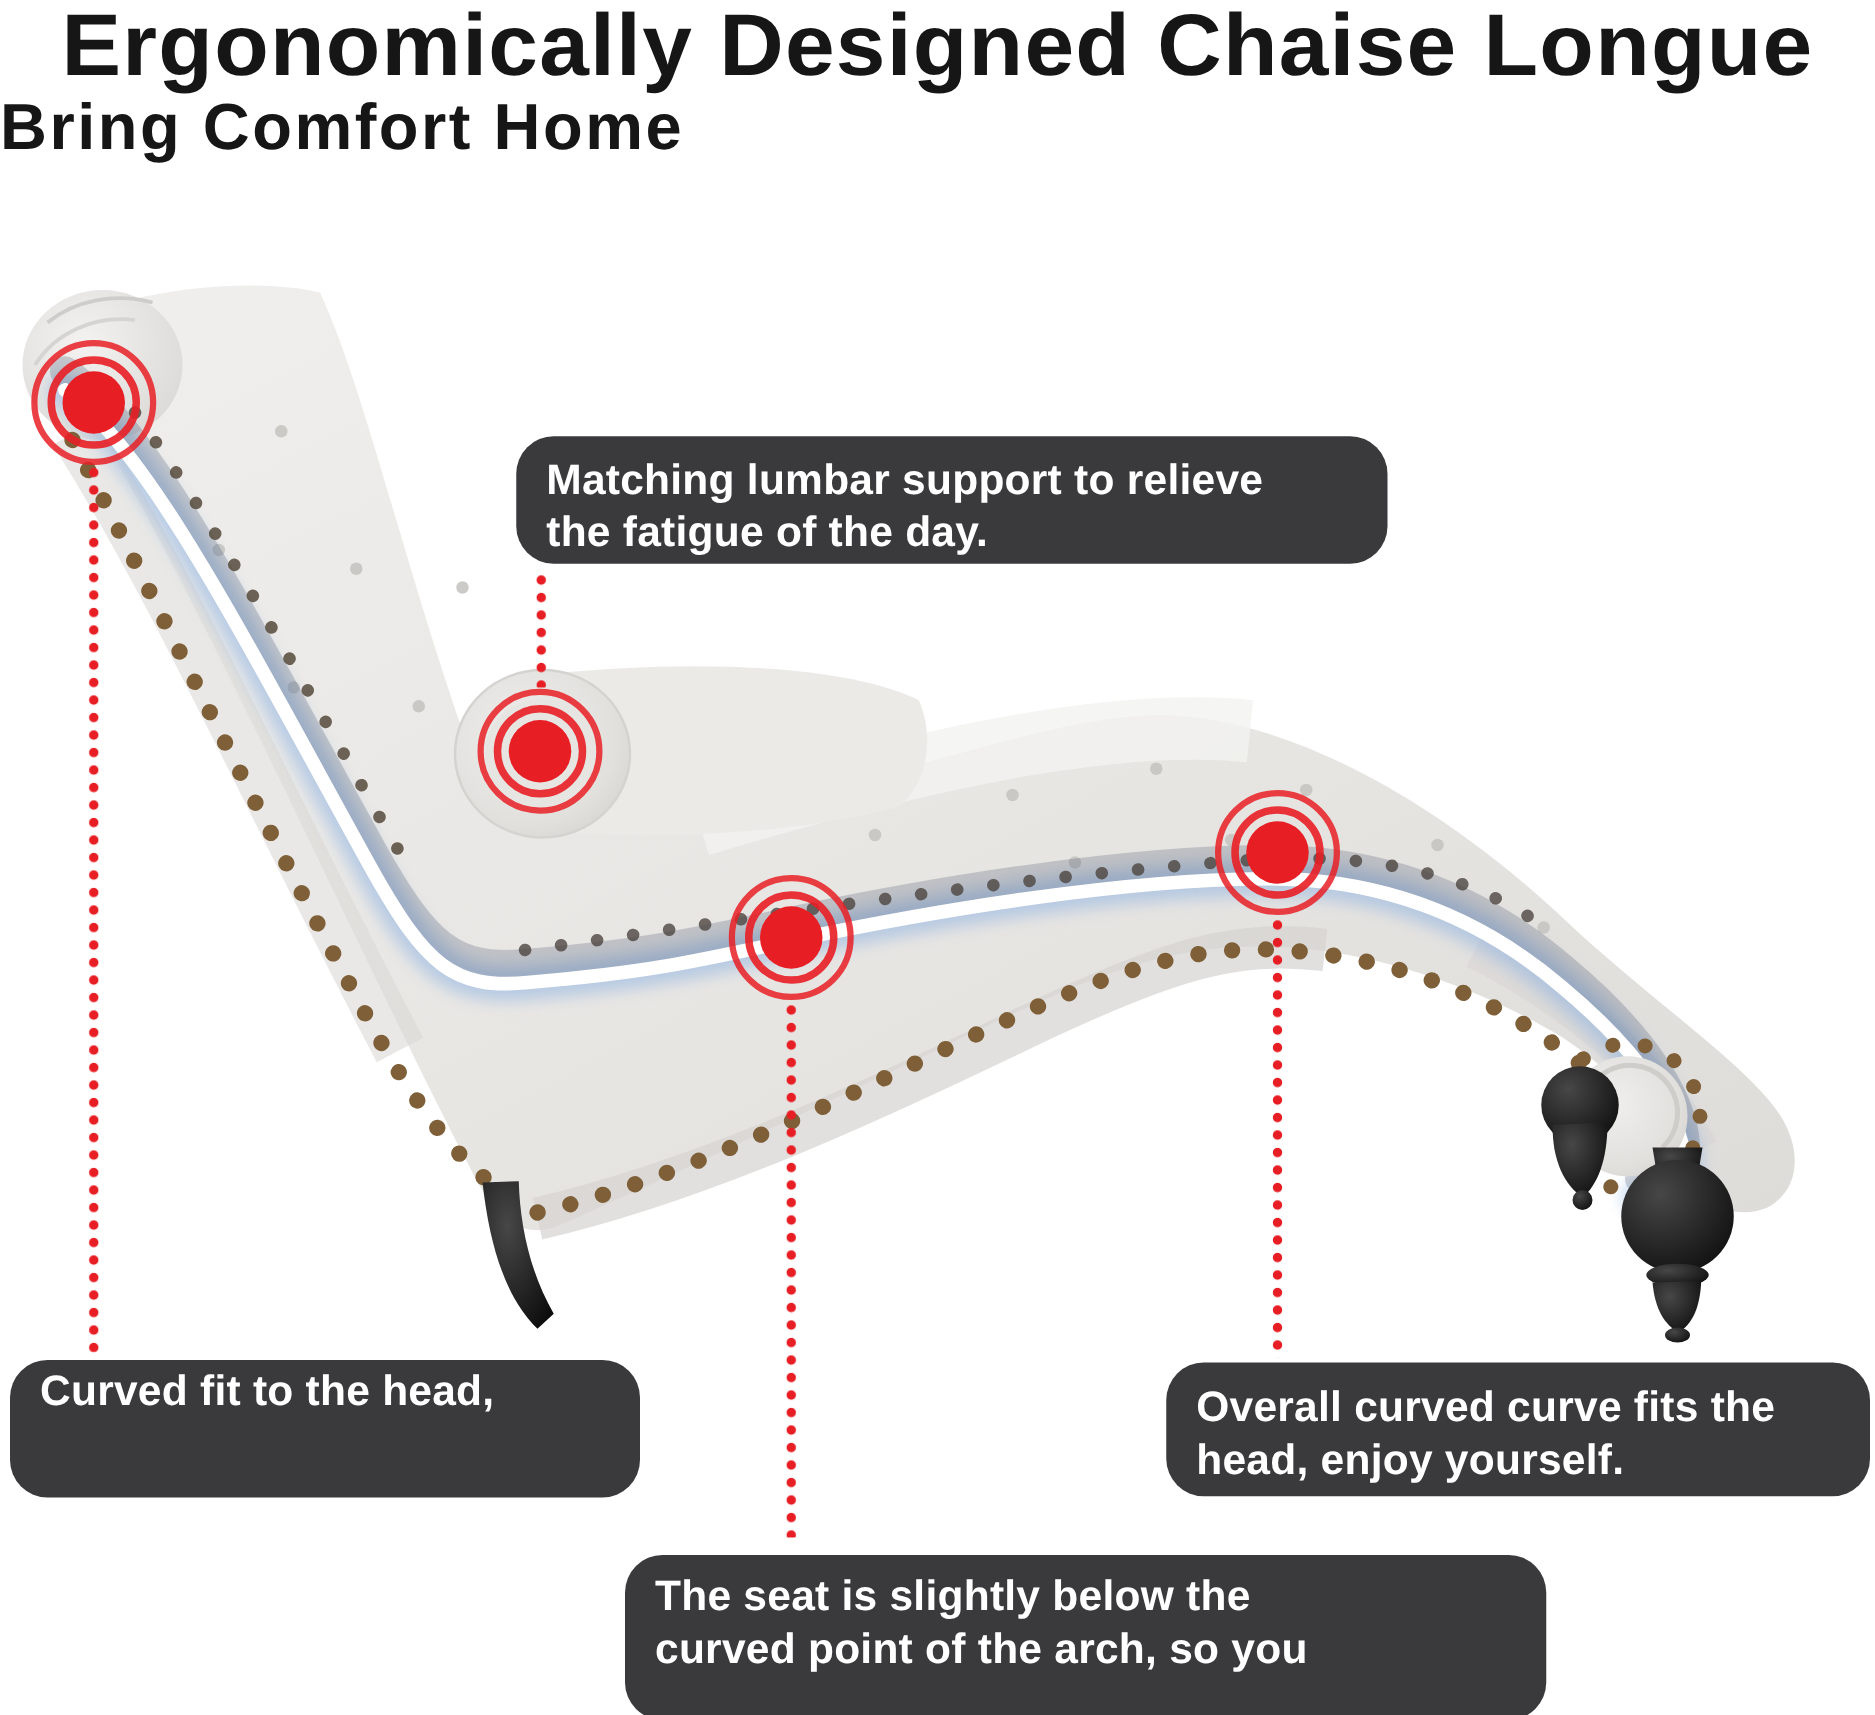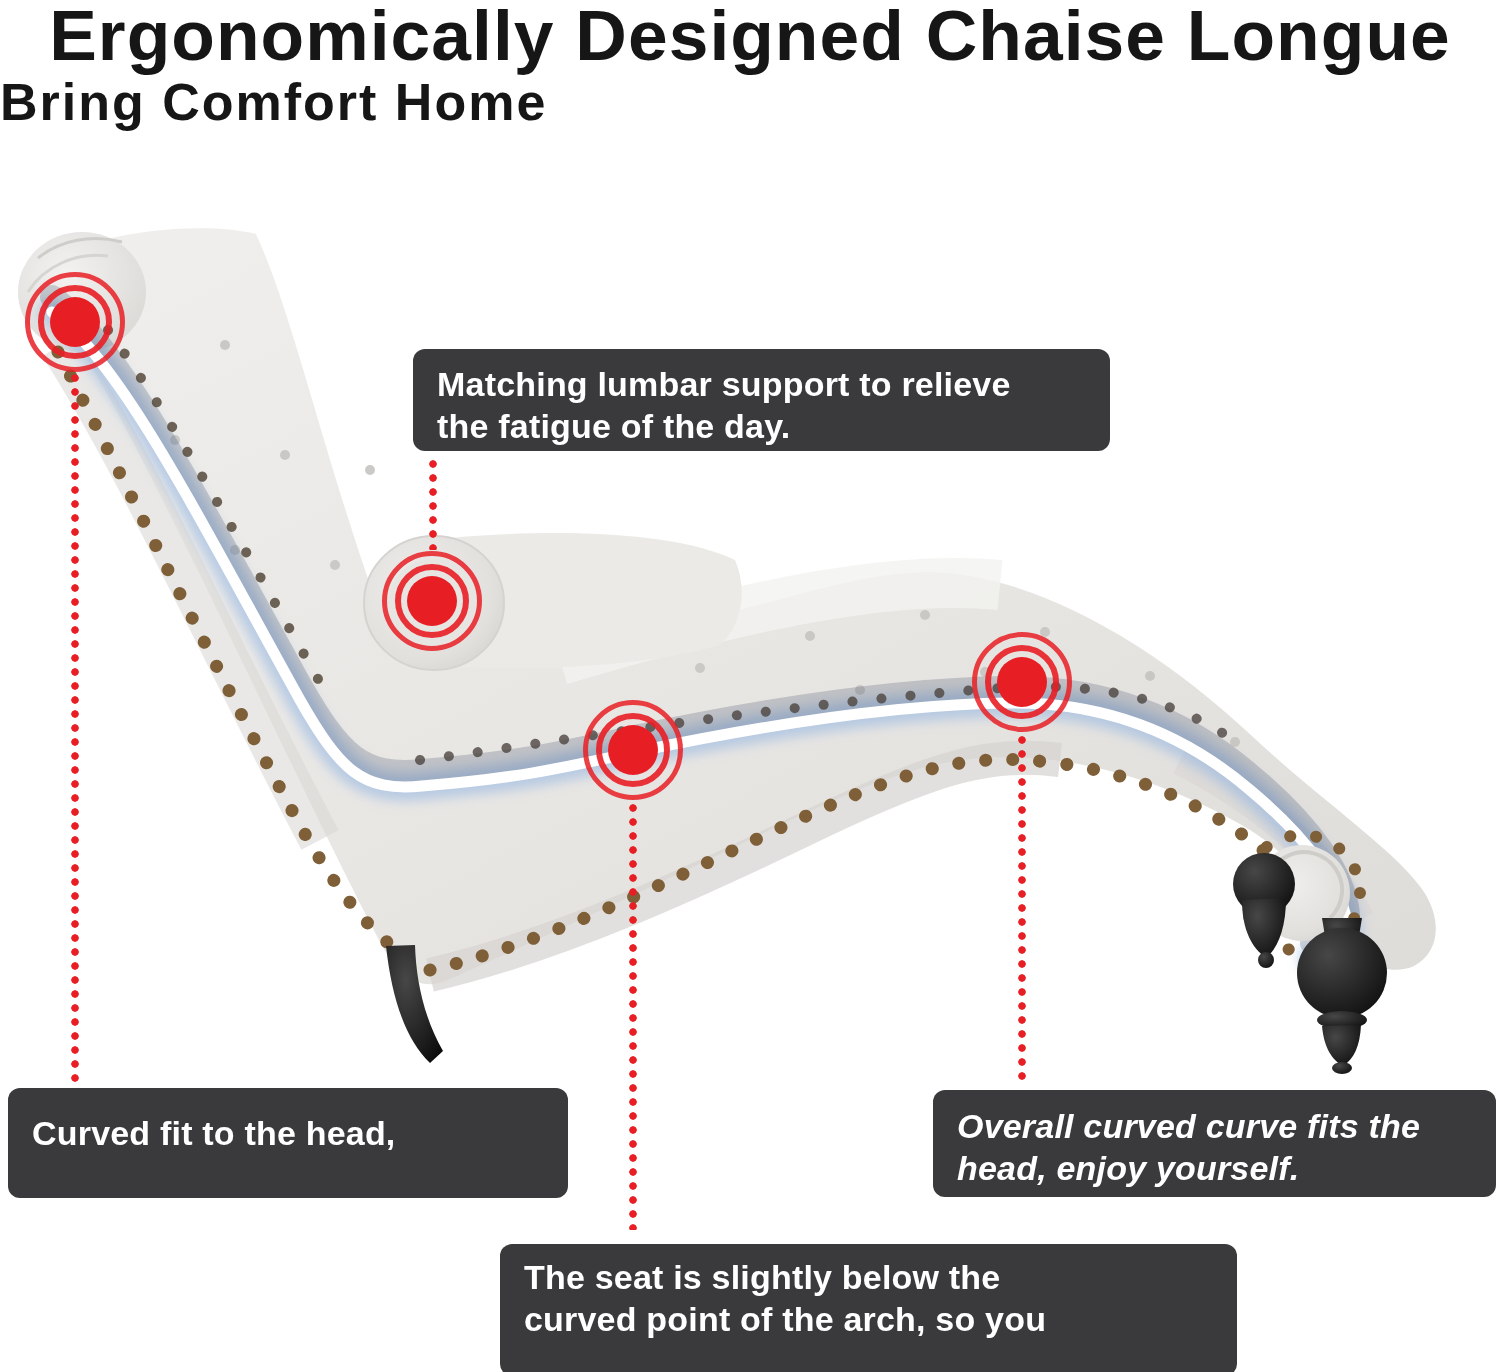--- a/index.html
+++ b/index.html
@@ -25,27 +25,27 @@
     white-space:nowrap;
   }
   .subtitle{
     position:absolute;left:0;top:72px;width:1500px;text-align:left;
     font-size:52px;font-weight:bold;color:var(--title-color);
     letter-spacing:2px;white-space:nowrap;
   }
   
   .callout{
     position:absolute;background:var(--callout-bg);color:var(--callout-text);
-    border-radius:12px;font-weight:bold;font-size:34px;line-height:1.24;
+    border-radius:30px;font-weight:bold;font-size:34px;line-height:1.24;
     padding:14px 24px;letter-spacing:0.2px;
   }
   .callout .line{display:block;white-space:nowrap;}
   #callout-lumbar{left:413px;top:349px;width:697px;height:102px;}
-  #callout-head{left:8px;top:1088px;width:560px;height:110px;padding-top:24px;}
-  #callout-body{left:933px;top:1090px;width:563px;height:107px;padding-top:15px;font-style:italic;}
+  #callout-head{left:8px;top:1088px;width:504px;height:110px;padding-top:4px;}
+  #callout-body{left:933px;top:1090px;width:563px;height:107px;padding-top:15px;}
   #callout-seat{left:500px;top:1233px;width:737px;height:132px;padding-top:12px;margin-top:11px;}
   
   .marker{position:absolute;width:100px;height:100px;transform:translate(-50%,-50%);}
   .marker .ring-outer{position:absolute;inset:0;border:5px solid var(--accent-red);border-radius:50%;opacity:.85;}
   .marker .ring-inner{position:absolute;inset:13px;border:6px solid var(--accent-red);border-radius:50%;opacity:.9;}
   .marker .core{position:absolute;inset:25px;background:var(--accent-red);border-radius:50%;}
   #marker-head{left:75px;top:322px;}
   #marker-lumbar{left:432px;top:601px;}
   #marker-seat{left:633px;top:750px;}
   #marker-arch{left:1022px;top:682px;}

